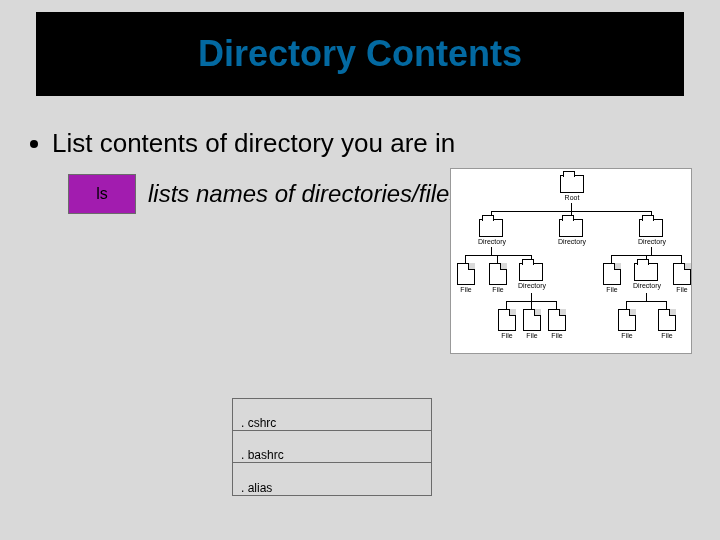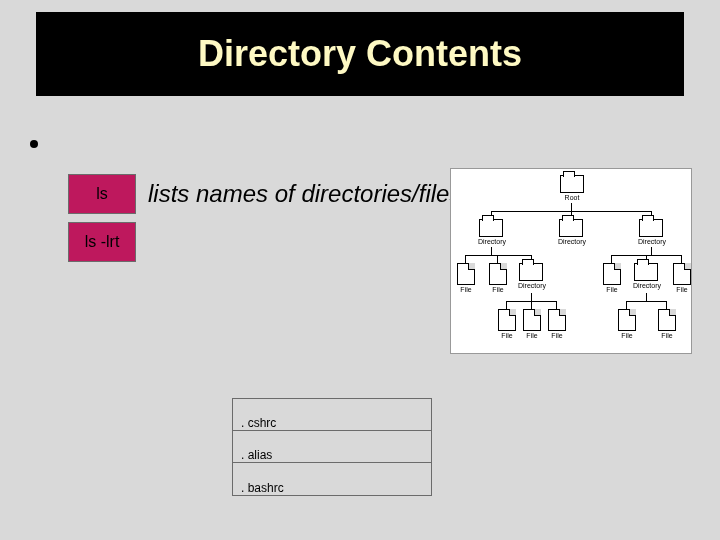--- a/index.html
+++ b/index.html
@@ -13,21 +13,21 @@
     position: relative;
     overflow: hidden;
   }
   .title-bar {
     position: absolute;
     top: 12px;
     left: 36px;
     right: 36px;
     height: 84px;
     background: #000;
-    color: #fef9c3;
+    color: #0369a1;
     display: flex;
     align-items: center;
     justify-content: center;
     font-size: 36px;
     font-weight: bold;
   }
   .bullet-row {
     position: absolute;
     top: 128px;
     left: 30px;
@@ -45,21 +45,21 @@
     flex: 0 0 auto;
   }
   .cmd-col {
     position: absolute;
     left: 68px;
     top: 174px;
     width: 68px;
   }
   .cmd-cell {
     border: 1px solid #6b6b6b;
-    background: #be185d;
+    background: #a21caf;
     height: 40px;
     font-size: 16px;
     display: flex;
     align-items: center;
     justify-content: center;
     margin-bottom: 8px;
     font-family: Arial, sans-serif;
   }
   .desc-col {
     position: absolute;
@@ -118,28 +118,26 @@
 </style>
 </head>
 <body>
 
 <div class="title-bar">
   <span>Directory Contents</span>
 </div>
 
 <div class="bullet-row">
   <span class="bullet-dot"></span>
+  <span>List contents of directory you are in</span>
 </div>
 
 <div class="cmd-col">
   <div class="cmd-cell">
       <span>ls</span>
-    </div>
-  <div class="cmd-cell">
-      <span>ls  -lrt</span>
     </div>
 </div>
 
 <div class="desc-col">
   <div class="desc-line">
       <span>lists names of directories/files</span>
     </div>
 </div>
 
 <div class="tree-box">
@@ -238,18 +236,18 @@
         <div class="nlabel">File</div>
       </div>
   </div>
 </div>
 
 <div class="files-box">
   <div class="frow">
       <span>. cshrc</span>
     </div>
   <div class="frow">
+      <span>. bashrc</span>
+    </div>
+  <div class="frow">
       <span>. alias</span>
     </div>
-  <div class="frow">
-      <span>. bashrc</span>
-    </div>
 </div>
 
 </body></html>

